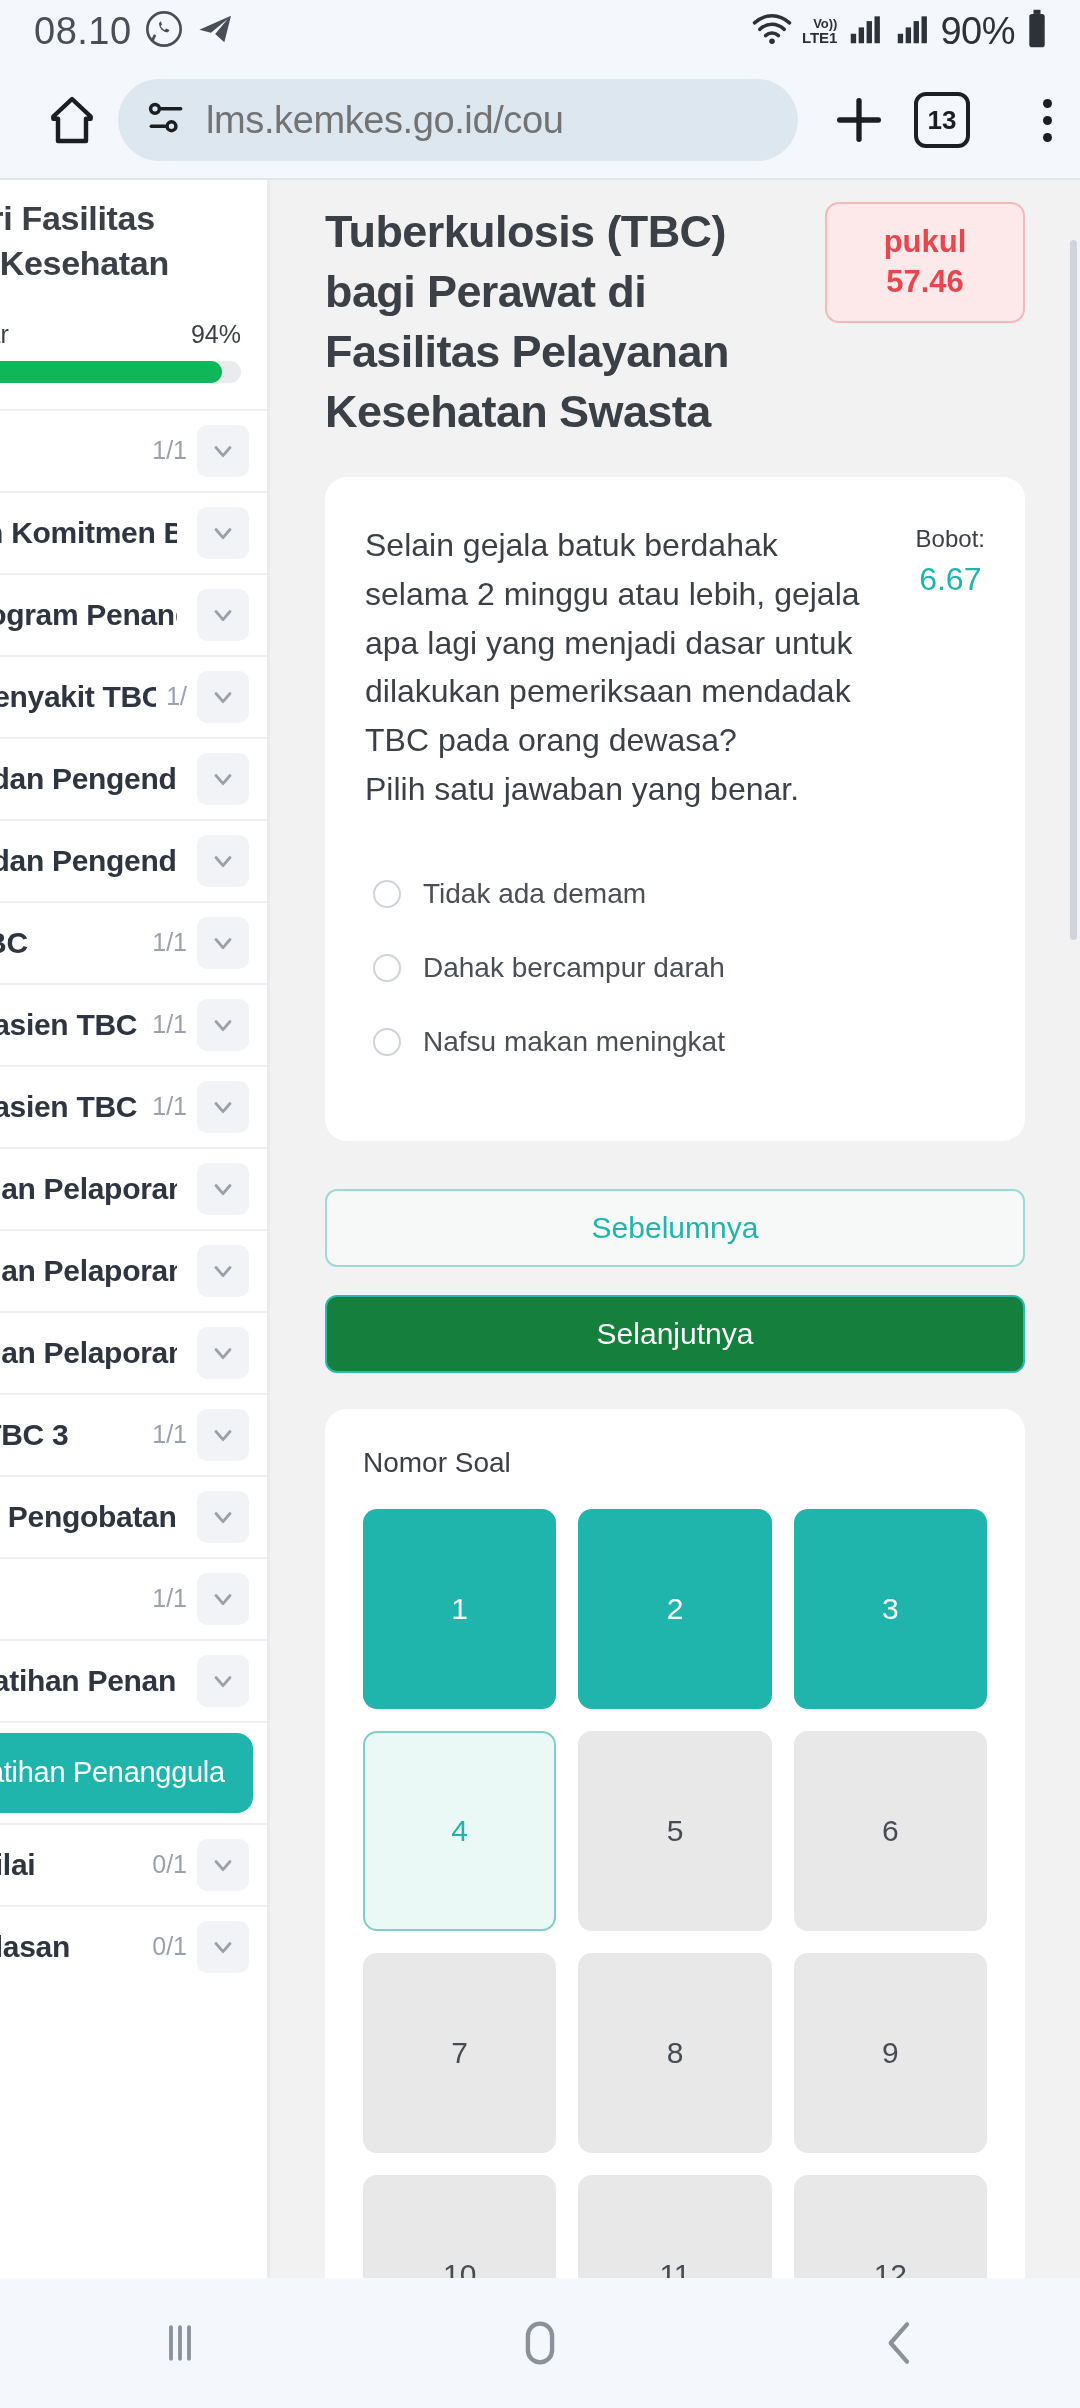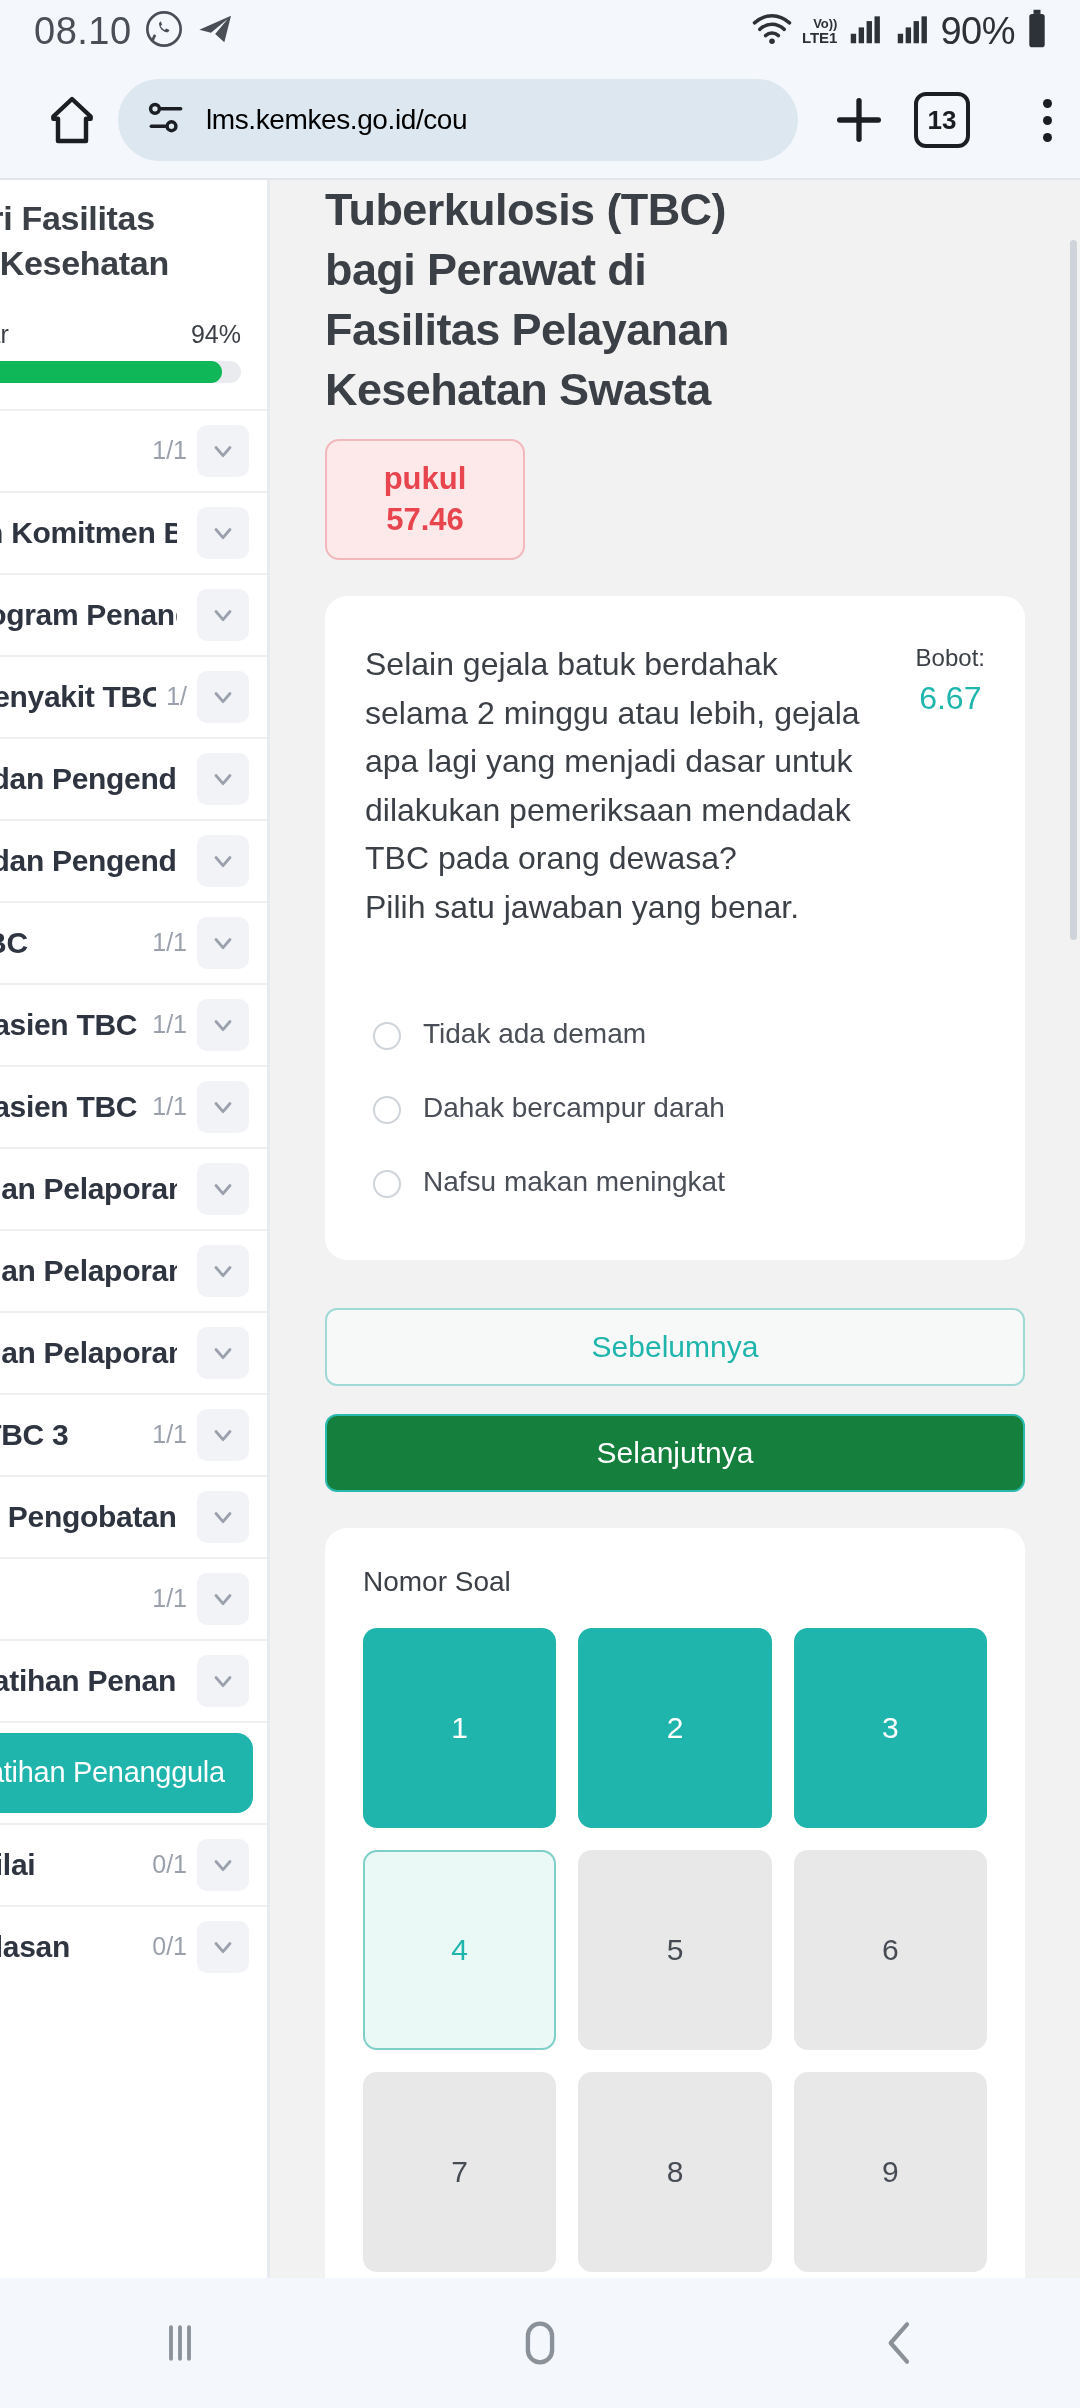--- a/index.html
+++ b/index.html
@@ -46,22 +46,22 @@
     background:#dde7ef;
     border-radius:41px;
     display:flex; align-items:center;
     padding:0 26px;
     gap:18px;
     margin:0 8px;
     overflow:hidden;
     min-width:0;
   }
   #url-text {
-    font-size:28px;
-    color:#000000;
+    font-size:38px;
+    color:#737373;
     white-space:nowrap;
     overflow:hidden;
     letter-spacing:-0.4px;
   }
   #tab-count-box {
     width:56px; height:56px;
     border:4px solid #1b1f24;
     border-radius:12px;
     display:flex; align-items:center; justify-content:center;
     font-size:26px; font-weight:700; color:#1b1f24;
@@ -164,22 +164,22 @@
     top:0; left:270px;
     width:810px; height:2100px;
     background:#f2f2f2;
     overflow:hidden;
     padding:0 55px;
   }
   #main-head {
     display:flex;
     justify-content:space-between;
     align-items:flex-start;
+    padding-top:22px;
     gap:20px;
-    flex-direction:column;
   }
   #course-title {
     font-size:45px;
     font-weight:700;
     color:#3b3f46;
     line-height:1.33;
     letter-spacing:-0.6px;
     max-width:470px;
   }
   #timer-badge {
@@ -214,21 +214,21 @@
   #bobot {
     flex:0 0 auto;
     text-align:center;
     padding-top:4px;
   }
   #bobot .bl { font-size:24px; color:#3b3f46; display:block; }
   #bobot .bv { font-size:32px; color:#1fb5ac; display:block; margin-top:8px; }
 
   #options { margin-top:44px; padding-left:8px; }
   .opt {
-    display:flex; align-items:flex-end;
+    display:flex; align-items:center;
     gap:22px;
     min-height:74px;
   }
   .radio {
     width:28px; height:28px;
     border:2px solid #cfd4da;
     border-radius:50%;
     background:#fff;
     flex:0 0 auto;
   }

